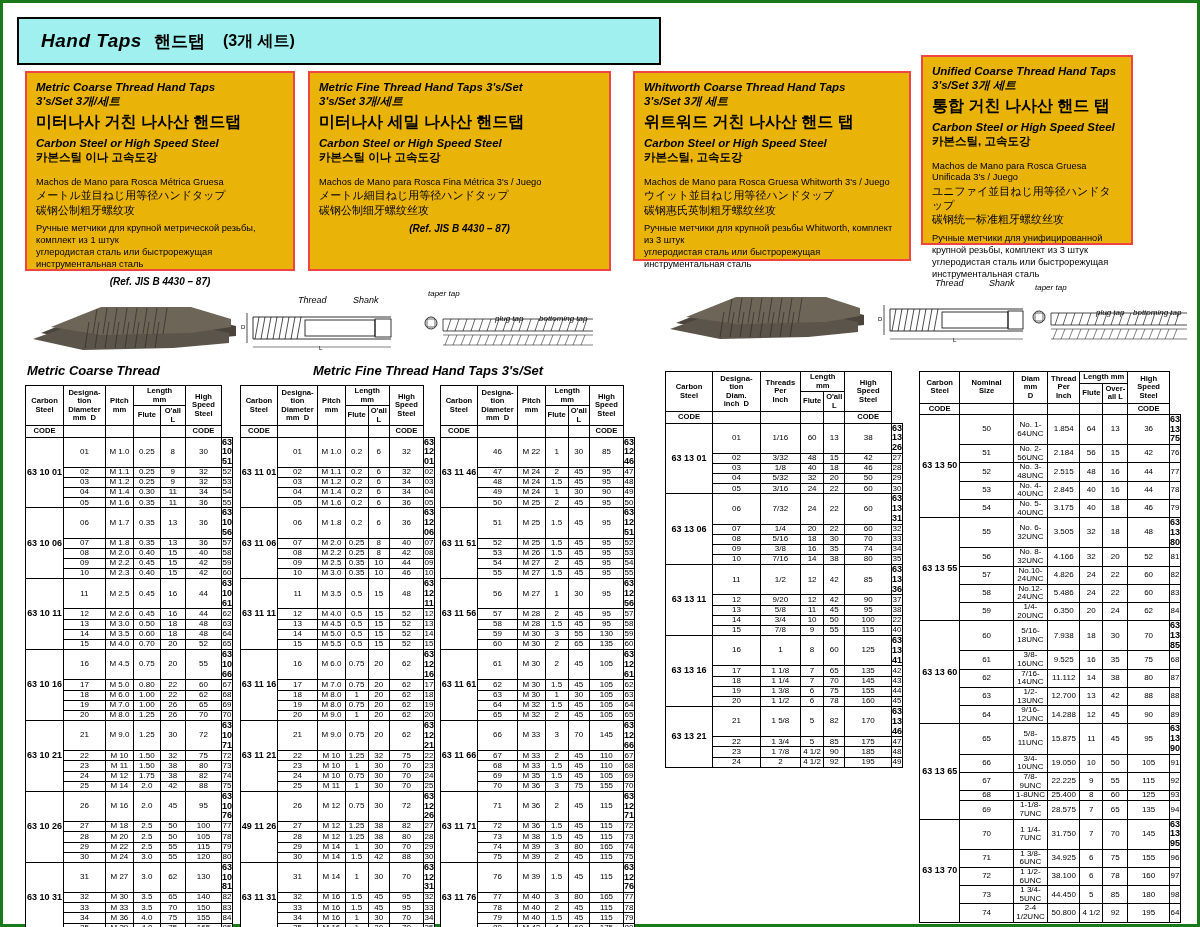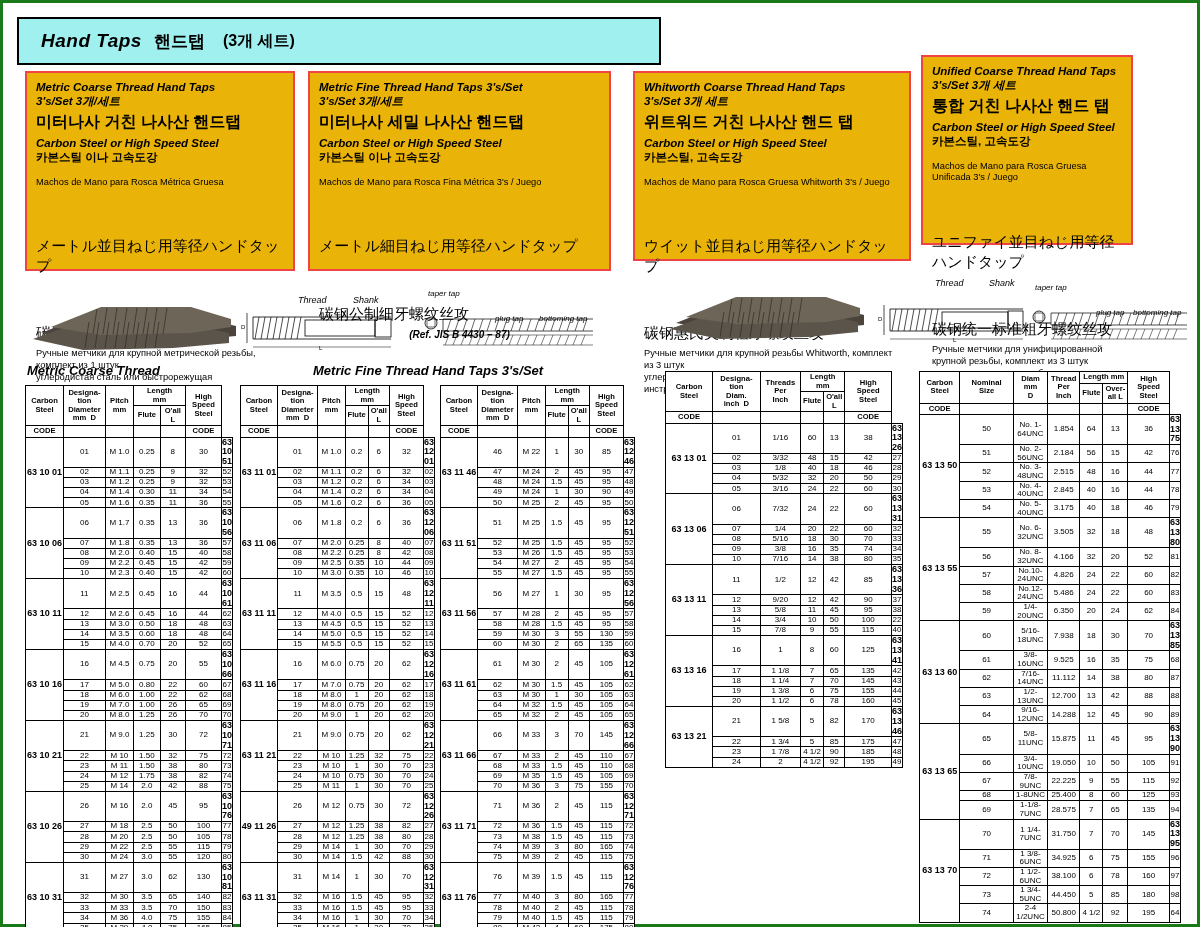--- a/index.html
+++ b/index.html
@@ -20,21 +20,21 @@
   .titlebar .s{font-size:16px;font-weight:bold;padding-left:18px;}
 
   
   .hdr{position:absolute;background:#eab308;border:2px solid #ef4444;box-sizing:border-box;
        padding:7px 9px 5px 9px;}
   .hdr .en{font-style:italic;font-weight:bold;font-size:11.5px;line-height:1.25;}
   .hdr .ko{font-weight:bold;font-size:16px;line-height:1.3;margin-top:3px;}
   .hdr .en2{font-style:italic;font-weight:bold;font-size:11.5px;margin-top:4px;}
   .hdr .ko2{font-weight:bold;font-size:11.5px;margin-top:1px;}
   .hdr .sm{font-size:9.3px;line-height:1.28;margin-top:12px;}
-  .hdr .sm2{font-size:15px;line-height:1.28;margin-top:48px;}
+  .hdr .sm2{font-size:11px;line-height:1.28;}
   .hdr .ru{font-size:9.3px;line-height:1.3;margin-top:5px;}
   .hdr .ref{font-style:italic;font-weight:bold;font-size:10px;text-align:center;margin-top:6px;}
 
   
   .seclabel{position:absolute;font-style:italic;font-weight:bold;font-size:13px;}
 
   
   table.tt{border-collapse:collapse;font-size:8px;background:#fff;}
   table.tt td,table.tt th{border:1px solid #000;padding:0;text-align:center;
       font-size:8px;line-height:1.08;font-family:"Liberation Sans",sans-serif;}

